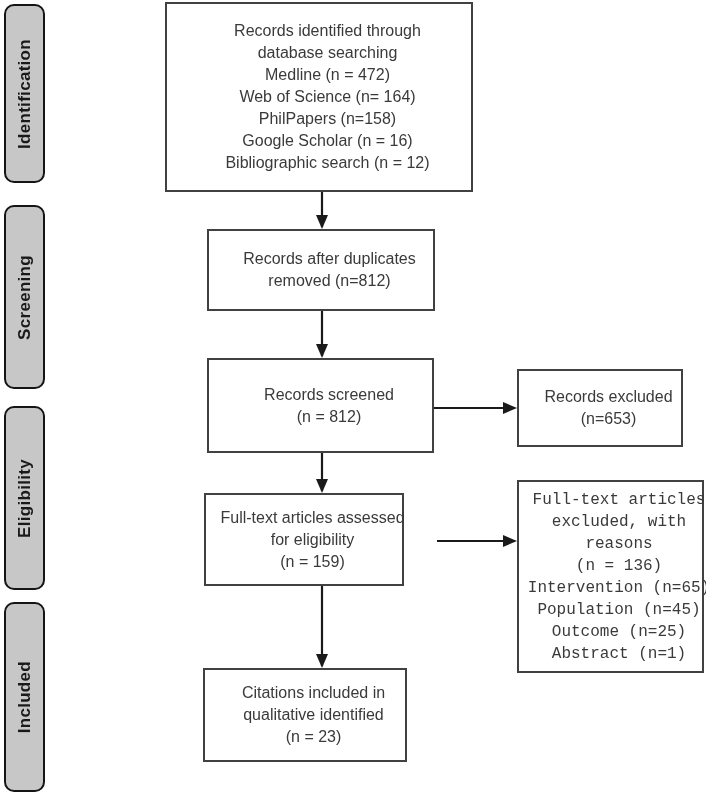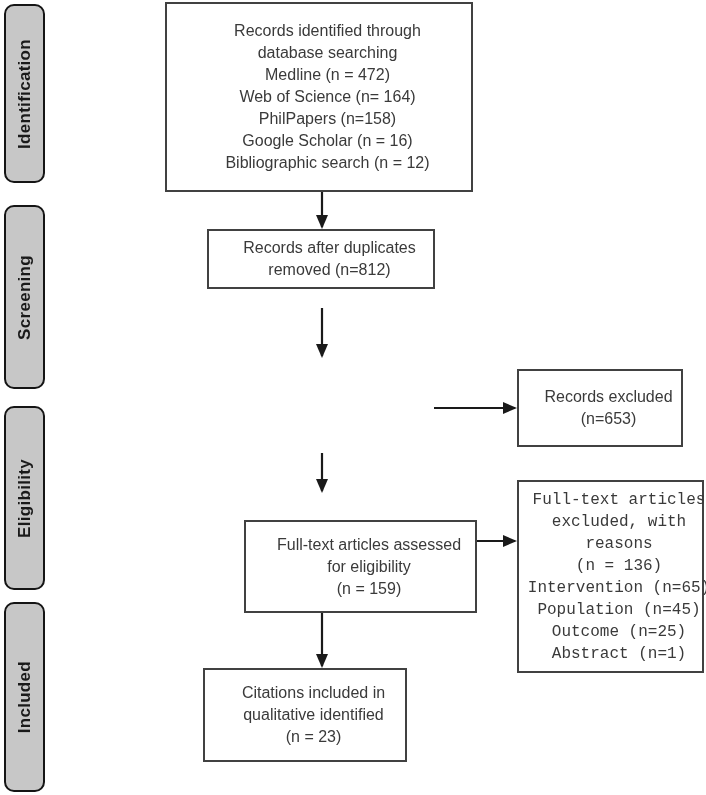--- a/index.html
+++ b/index.html
@@ -60,24 +60,24 @@
     color: #3a3a3a;
     white-space: nowrap;
   }
   
   .stage-identification { left: 4px;  top: 4px;   width: 41px; height: 179px; }
   .stage-screening      { left: 4px;  top: 205px; width: 41px; height: 184px; }
   .stage-eligibility    { left: 4px;  top: 406px; width: 41px; height: 184px; }
   .stage-included       { left: 4px;  top: 602px; width: 41px; height: 190px; }
   
   .box-records-identified { left: 165px; top: 2px;   width: 308px; height: 190px; }
-  .box-duplicates-removed { left: 207px; top: 229px; width: 228px; height: 60px;  }
+  .box-duplicates-removed { left: 207px; top: 229px; width: 228px; height: 82px;  }
   .box-records-screened   { left: 207px; top: 358px; width: 227px; height: 95px;  }
   .box-records-excluded   { left: 517px; top: 369px; width: 166px; height: 78px;  }
-  .box-fulltext-assessed  { left: 204px; top: 520px; width: 233px; height: 93px; margin-left: 40px;  }
+  .box-fulltext-assessed  { left: 204px; top: 493px; width: 200px; height: 93px;  }
   .box-fulltext-excluded  { left: 517px; top: 480px; width: 187px; height: 193px; font-family: Liberation Mono, monospace; }
   .box-citations-included { left: 203px; top: 668px; width: 204px; height: 94px;  }
 </style>
 </head>
 <body>
 
 <div class="diagram">
 
   <svg class="arrow-layer" width="706" height="795" viewBox="0 0 706 795" xmlns="http://www.w3.org/2000/svg">
     <defs>
@@ -114,20 +114,24 @@
     <div class="line">PhilPapers (n=158)</div>
     <div class="line">Google Scholar (n = 16)</div>
     <div class="line">Bibliographic search (n = 12)</div>
   </div>
 
   <div class="flow-box box-duplicates-removed">
     <div class="line">Records after duplicates</div>
     <div class="line">removed (n=812)</div>
   </div>
 
+  <div class="flow-box box-records-screened">
+    <div class="line">Records screened</div>
+    <div class="line">(n = 812)</div>
+  </div>
 
   <div class="flow-box box-records-excluded">
     <div class="line">Records excluded</div>
     <div class="line">(n=653)</div>
   </div>
 
   <div class="flow-box box-fulltext-assessed">
     <div class="line">Full-text articles assessed</div>
     <div class="line">for eligibility</div>
     <div class="line">(n = 159)</div>

